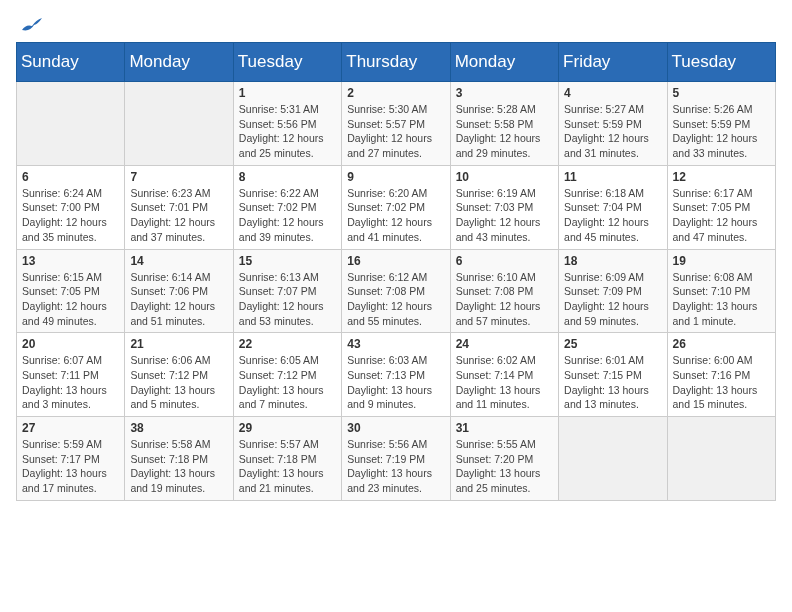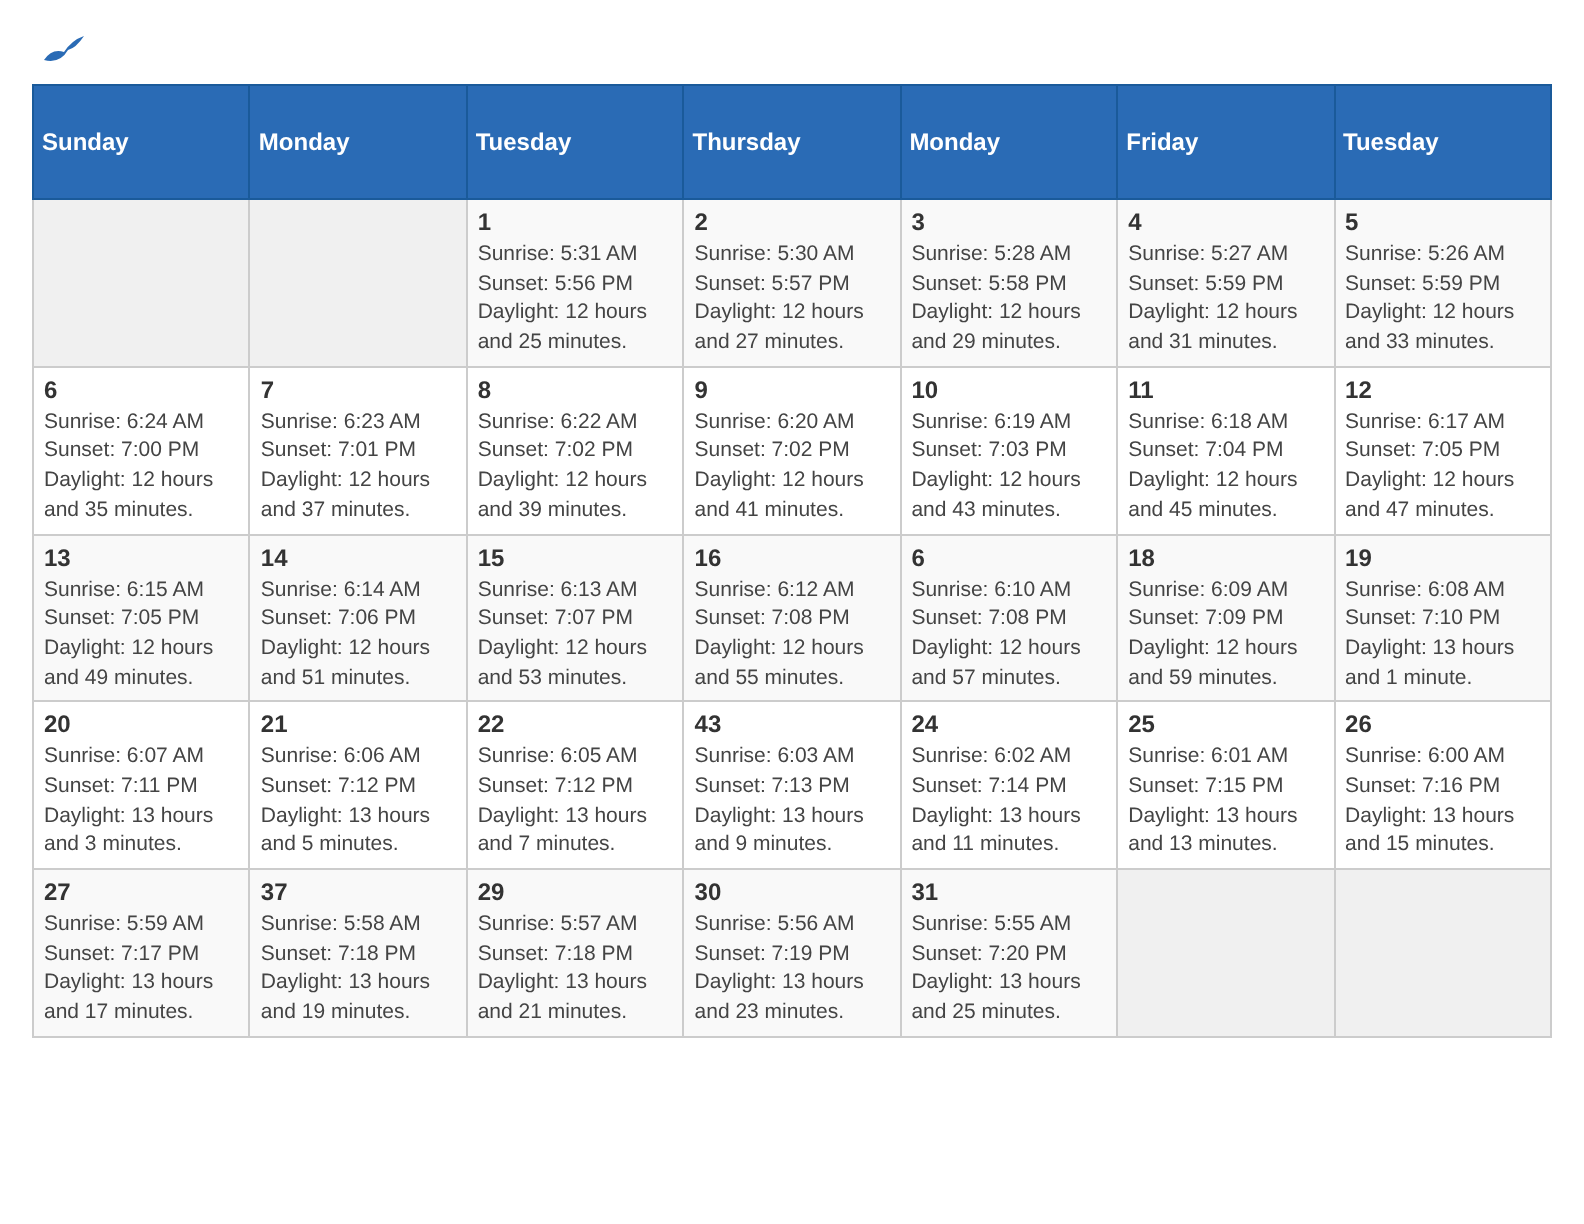--- a/index.html
+++ b/index.html
@@ -56,24 +56,24 @@
       margin-top: 2px;
     }
     .calendar {
       width: 100%;
       border-collapse: collapse;
       font-size: 11px;
     }
     .calendar thead tr th {
       background-color: #2a6bb5;
       color: #fff;
-      padding: 21px 4px;
+      padding: 9px 4px;
       text-align: left;
-      font-size: 12px;
-      font-weight: bold;
+      font-size: 17px;
+      font-weight: normal;
       border: 1px solid #1a5a9a;
     }
     .calendar tbody tr td {
       vertical-align: top;
       padding: 4px 5px;
       border: 1px solid #ccc;
       width: 14.28%;
       min-height: 80px;
       background: #fff;
     }
@@ -244,21 +244,21 @@
           <span class="day-number">26</span>
           <div class="day-info">Sunrise: 6:00 AM<br>Sunset: 7:16 PM<br>Daylight: 13 hours and 15 minutes.</div>
         </td>
       </tr>
       <tr>
         <td>
           <span class="day-number">27</span>
           <div class="day-info">Sunrise: 5:59 AM<br>Sunset: 7:17 PM<br>Daylight: 13 hours and 17 minutes.</div>
         </td>
         <td>
-          <span class="day-number">37</span>
+          <span class="day-number">38</span>
           <div class="day-info">Sunrise: 5:58 AM<br>Sunset: 7:18 PM<br>Daylight: 13 hours and 19 minutes.</div>
         </td>
         <td>
           <span class="day-number">29</span>
           <div class="day-info">Sunrise: 5:57 AM<br>Sunset: 7:18 PM<br>Daylight: 13 hours and 21 minutes.</div>
         </td>
         <td>
           <span class="day-number">30</span>
           <div class="day-info">Sunrise: 5:56 AM<br>Sunset: 7:19 PM<br>Daylight: 13 hours and 23 minutes.</div>
         </td>

